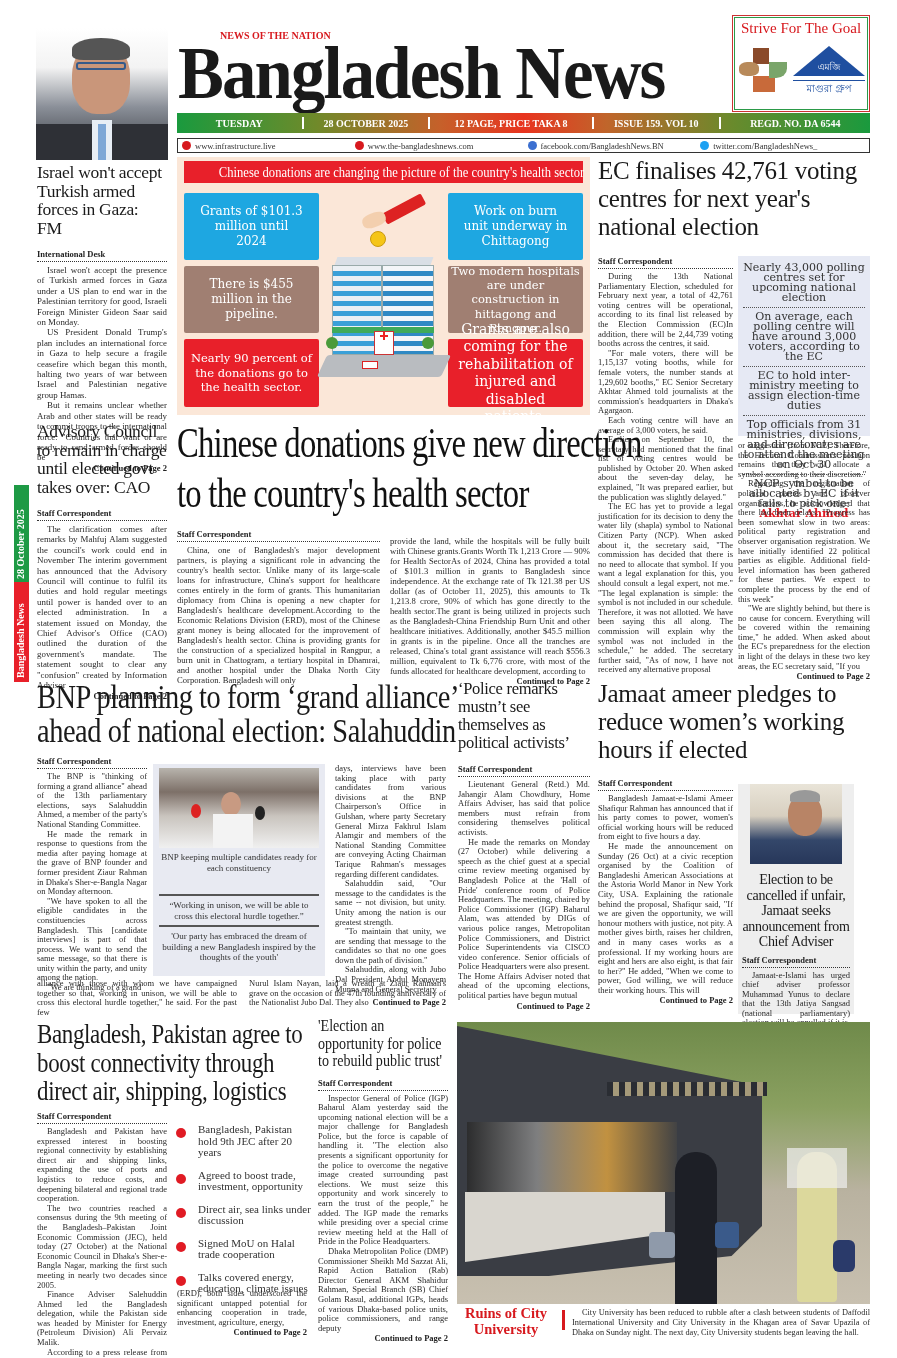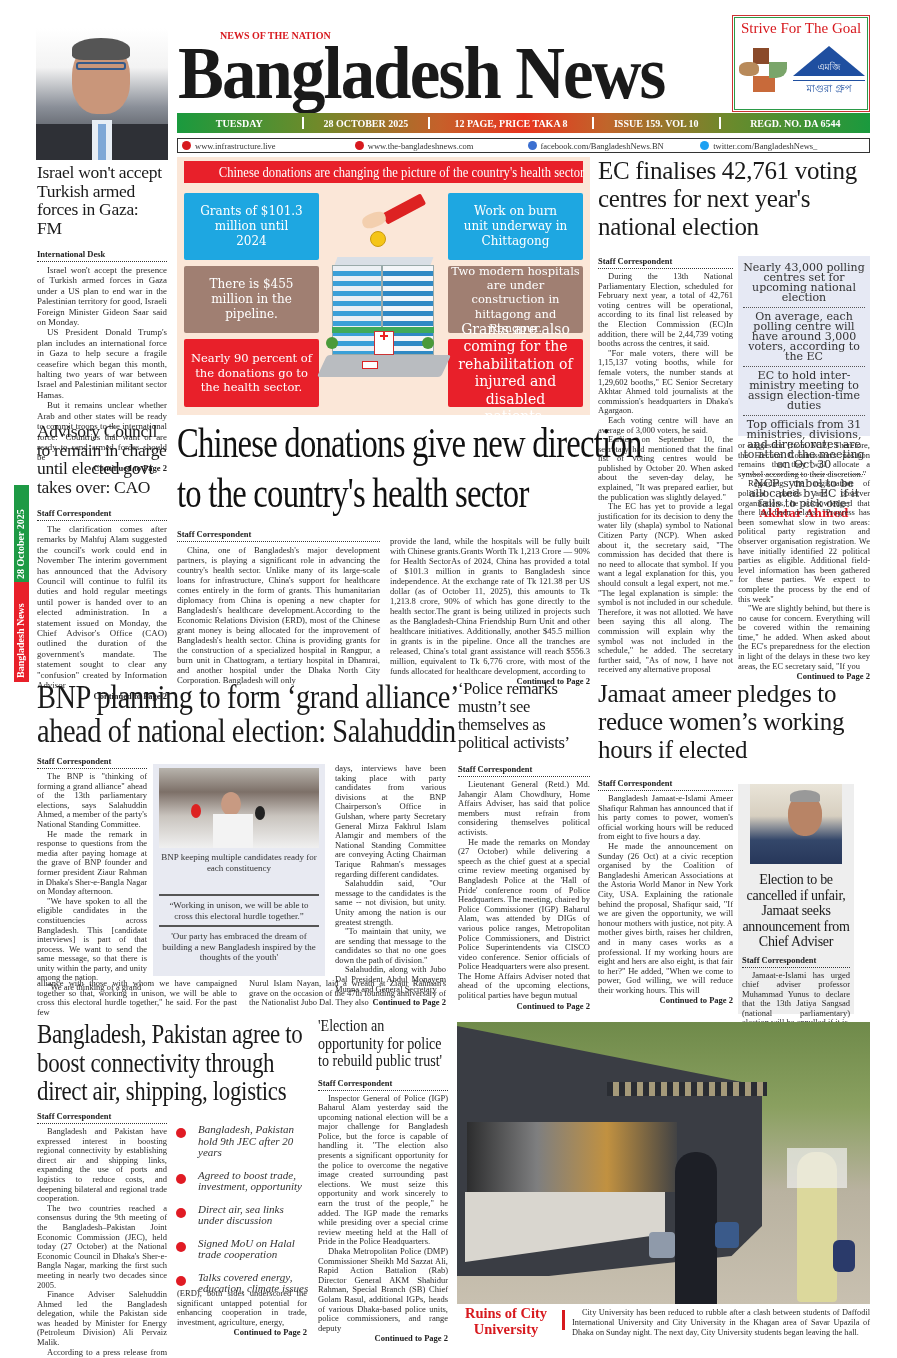--- a/index.html
+++ b/index.html
@@ -31,21 +31,21 @@
   .brown { background: #a07f72; }
   .red { background: #e8202a; }
 
   .sidebox { background: #e6e9f4; }
   .sidebox .it { font-family: "DejaVu Serif", serif; font-size: 11px; line-height: 10px; text-align: center; color: #333; padding: 4px 0; border-bottom: 1.5px dotted #555; }
 
   .bnpbox { background: #e8eaf2; }
   .bnpcap { font-family: "Liberation Serif", serif; text-align: center; color: #333; font-size: 10.5px; line-height: 12px; padding: 4px 2px; }
   .bnpcap.b { border-top: 2px solid #555; }
 
-  .bullet { display: flex; align-items: flex-start; gap: 12px; margin-bottom: 11px; font-style: italic; }
+  .bullet { display: flex; align-items: flex-start; gap: 12px; margin-bottom: 11px; }
   .dot { width: 10px; height: 10px; border-radius: 50%; background: #e01b24; margin-top: 4px; flex: none; }
   .bullet span { font-family: "Liberation Serif", serif; font-size: 11px; line-height: 11.5px; color: #333; }
 
   .ribbon-red { background: #e8202a; }
   .ribbon-green { background: #1e9a45; }
 </style>
 </head>
 <body>
 
 <div class="abs photo" style="left:36px;top:28px;width:132px;height:132px;background:linear-gradient(180deg,#ffffff 0%,#f3f3f3 30%,#8a8f98 60%,#2f3238 100%);">
@@ -104,21 +104,21 @@
       <span class="ico" style="background:#1da1f2;"></span>
       <span>twitter.com/BangladeshNews_</span>
     </div>
 </div>
 
 <div class="abs" style="left:37px;top:163px;width:130px;">
   <div class="head" style="font-size:17.5px;line-height:18.5px;margin-bottom:12px;">Israel won't accept Turkish armed forces in Gaza: FM</div>
   <div class="byline">International Desk</div>
   <div class="body">
     <p>Israel won't accept the presence of Turkish armed forces in Gaza under a US plan to end war in the Palestinian territory for good, Israeli Foreign Minister Gideon Saar said on Monday.</p>
-    <p>US President Donald Trump's plan includes an international force in Gaza to help secure a fragile ceasefire which began this month, halting two years of war between Israel and Palestinian militant sector Hamas.</p>
+    <p>US President Donald Trump's plan includes an international force in Gaza to help secure a fragile ceasefire which began this month, halting two years of war between Israel and Palestinian negative group Hamas.</p>
     <p>But it remains unclear whether Arab and other states will be ready to commit troops to the international force. "Countries that want or are ready to send armed forces should be</p>
   </div>
   <div class="cont">Continued to Page 2</div>
 </div>
 
 <div class="abs" style="left:37px;top:422px;width:130px;">
   <div class="head" style="font-size:17.5px;line-height:18.5px;margin-bottom:12px;">Advisory Council to remain in charge until elected govt takes over: CAO</div>
   <div class="byline">Staff Correspondent</div>
   <div class="body">
     <p>The clarification comes after remarks by Mahfuj Alam suggested the council's work could end in November The interim government has announced that the Advisory Council will continue to fulfil its duties and hold regular meetings until power is handed over to an elected administration. In a statement issued on Monday, the Chief Advisor's Office (CAO) outlined the duration of the government's mandate. The statement sought to clear any "confusion" created by Information Advisor</p>

